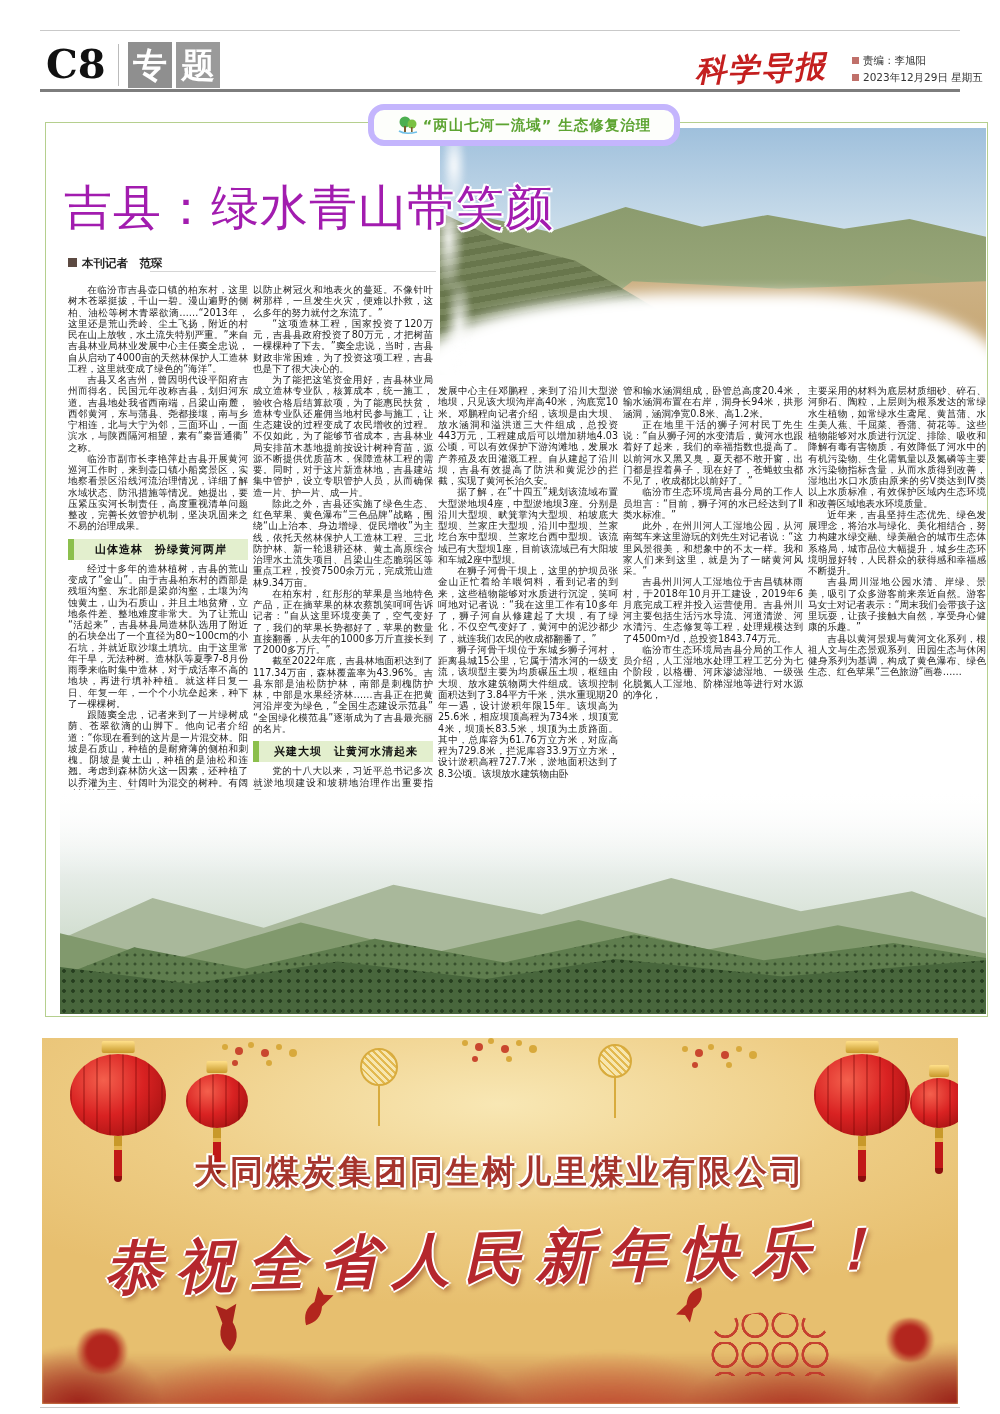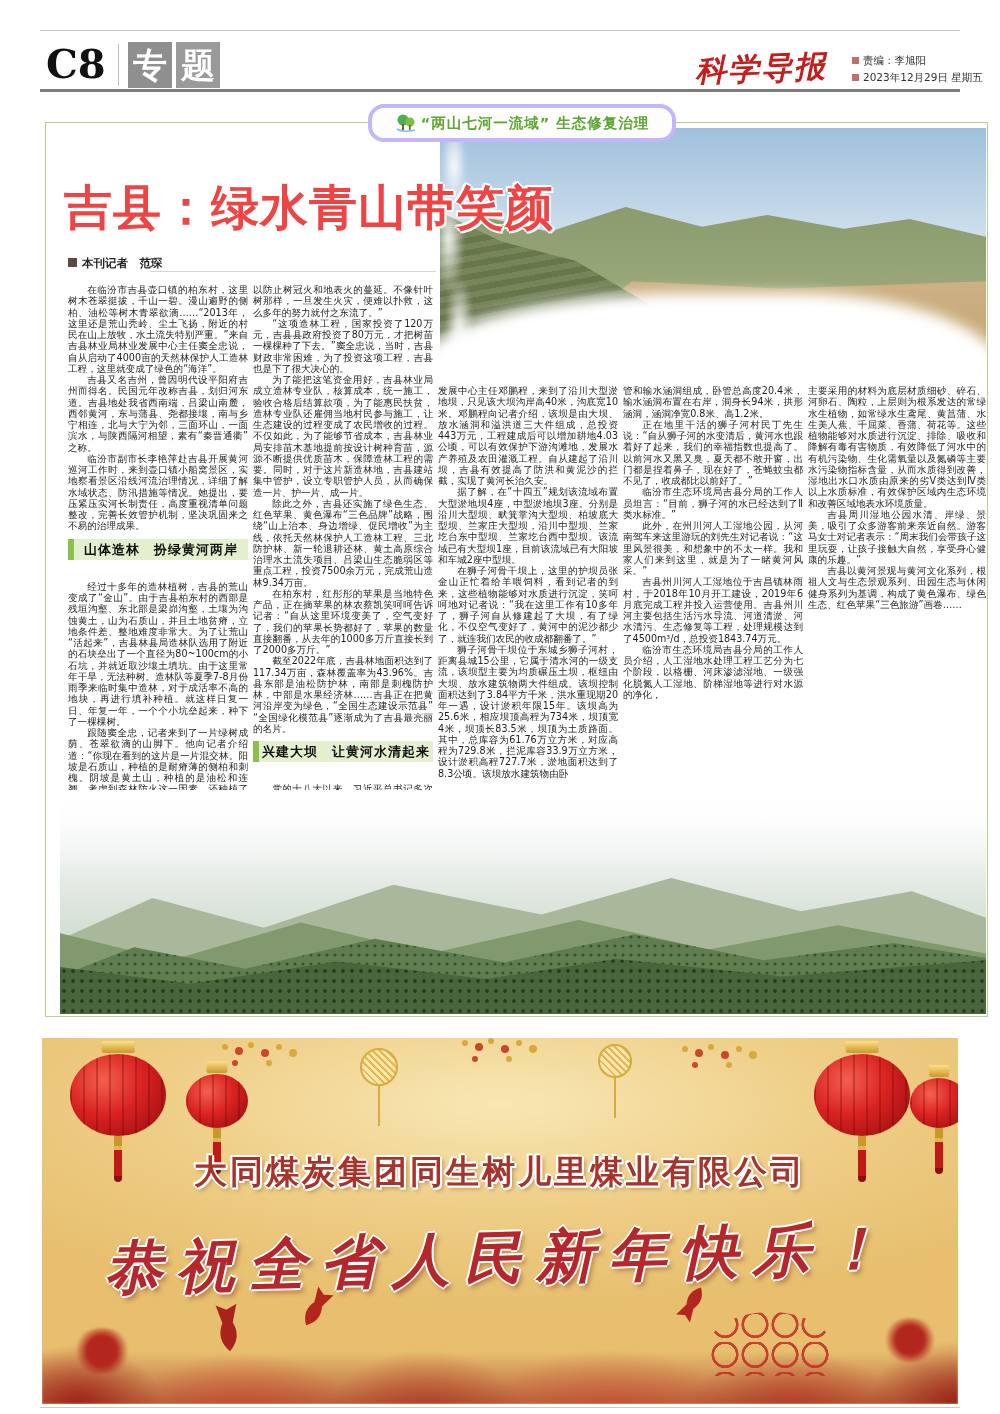--- a/index.html
+++ b/index.html
@@ -19,21 +19,21 @@
   .masthead{position:absolute;left:695px;top:48px;font-family:"DejaVu Serif","Liberation Serif",serif;
             font-weight:bold;font-style:italic;font-size:31px;color:#c41f1f;transform:rotate(-2deg);
             letter-spacing:2px;}
   .edbox{position:absolute;left:852px;top:52px;font-size:10.5px;color:#333;line-height:17px;}
   .edbox .row{white-space:nowrap;}
   .sq{display:inline-block;width:7px;height:7px;background:#c0706a;margin-right:4px;}
 
   
   .artbox{position:absolute;left:45px;top:122px;width:941px;height:893px;border:1px solid #b5cf8e;}
   .banner{position:absolute;left:368px;top:104px;width:300px;height:30px;background:#fdfefb;
-          border:4px solid #c4b5fd;border-radius:16px;z-index:6;display:flex;align-items:center;
+          border:6px solid #c4b5fd;border-radius:16px;z-index:6;display:flex;align-items:center;
           justify-content:center;color:#5da432;font-weight:bold;font-size:14.5px;letter-spacing:1px;}
   .banner svg{margin-right:4px;}
 
   
   .photo1{position:absolute;left:440px;top:128px;width:546px;height:247px;overflow:hidden;z-index:1;}
   .p1-sky{position:absolute;inset:0 0 55% 0;background:linear-gradient(180deg,#9fc0dc,#cfe0ec);}
   .p1-far{position:absolute;left:0;top:28%;width:100%;height:40%;background:linear-gradient(180deg,#8a9a6d,#9aa87a);
           clip-path:polygon(0 45%,8% 20%,20% 35%,34% 10%,48% 30%,60% 18%,74% 32%,86% 22%,100% 40%,100% 100%,0 100%);}
   .p1-cliff{position:absolute;left:0;top:34%;width:62%;height:66%;
             background:repeating-linear-gradient(170deg,#77855b 0 6px,#68764c 6px 12px);
@@ -43,39 +43,39 @@
   .p1-river{position:absolute;left:10%;top:62%;width:90%;height:38%;background:linear-gradient(180deg,#cdb184,#c3a36e);
             clip-path:polygon(28% 0,58% 8%,100% 0,100% 100%,8% 100%,18% 40%);}
   .p1-fadebot{position:absolute;left:-4%;bottom:-22%;width:108%;height:55%;background:#fff;
               border-radius:50% 40% 45% 55%/60% 70% 40% 50%;filter:blur(7px);}
   .p1-splash{position:absolute;left:-12px;top:0;width:52px;height:100%;
              background:radial-gradient(18px 60px at 50% 15%,rgba(255,255,255,.95),rgba(255,255,255,0) 70%),
                         radial-gradient(22px 80px at 40% 45%,rgba(255,255,255,.9),rgba(255,255,255,0) 70%),
                         radial-gradient(20px 70px at 60% 80%,rgba(255,255,255,.9),rgba(255,255,255,0) 70%);
              filter:blur(2px);}
 
-  .headline{position:absolute;left:64px;top:176px;z-index:3;font-size:48px;font-weight:700;color:#ef4444;
+  .headline{position:absolute;left:64px;top:176px;z-index:3;font-size:48px;font-weight:400;color:#a21caf;
             letter-spacing:1px;text-shadow:2px 0 0 #fff,-2px 0 0 #fff,0 2px 0 #fff,0 -2px 0 #fff,
             2px 2px 0 #fff,-2px -2px 0 #fff;text-align:center;}
   .byline{position:absolute;left:68px;top:256px;font-size:11.5px;font-weight:bold;color:#222;z-index:3;}
   .byline .sq{background:#5c4a42;width:9px;height:9px;margin-right:5px;}
   .byrule{position:absolute;left:150px;top:271px;width:286px;height:1px;background:#d5d5d5;z-index:2;}
 
   
   .col{position:absolute;overflow:hidden;font-size:9.6px;line-height:11.25px;color:#1c1c1c;
        text-align:justify;z-index:2;}
   .col p{margin:0;text-indent:2em;}
   .col p.cont{text-indent:0;}
   .c1{left:68px; top:284px;width:180px;height:506px;}
   .c2{left:253px;top:284px;width:180px;height:506px;}
   .c3{left:438px;top:385px;width:180px;height:406px;}
   .c4{left:623px;top:385px;width:180px;height:406px;}
   .c5{left:808px;top:385px;width:178px;height:406px;}
-  .subhead{display:block;background:#e3efce;border-left:6px solid #8cbf4d;margin:7px 0 21px 0;
-           padding:5px 0;text-align:center;font-weight:bold;font-size:13px;color:#111;
+  .subhead{display:block;background:#e3efce;border-left:6px solid #8cbf4d;margin:7px 0 3px 0;
+           padding:5px 0;text-align:center;font-weight:bold;font-size:11px;color:#111;
            letter-spacing:1px;text-indent:0;}
 
   
   .photo2{position:absolute;left:60px;top:790px;width:926px;height:224px;overflow:hidden;z-index:1;}
   .p2-sky{position:absolute;inset:0;background:linear-gradient(180deg,#ffffff 0,#e8eeea 35%,#cfdccd 70%);}
   .p2-r1{position:absolute;left:0;top:26%;width:100%;height:74%;background:#a9b89b;
          clip-path:polygon(0 55%,10% 30%,22% 48%,36% 22%,52% 40%,66% 18%,80% 38%,92% 26%,100% 42%,100% 100%,0 100%);}
   .p2-r2{position:absolute;left:0;top:40%;width:100%;height:60%;background:#81996d;
          clip-path:polygon(0 40%,12% 60%,26% 32%,40% 55%,56% 30%,70% 52%,84% 34%,100% 55%,100% 100%,0 100%);}
   .p2-r3{position:absolute;left:0;top:52%;width:100%;height:48%;background:#5f7d4e;
@@ -212,20 +212,21 @@
     <p class="cont">管和输水涵洞组成，卧管总高度20.4米，输水涵洞布置在右岸，洞身长94米，拱形涵洞，涵洞净宽0.8米、高1.2米。</p>
     <p>正在地里干活的狮子河村民丁先生说：“自从狮子河的水变清后，黄河水也跟着好了起来，我们的幸福指数也提高了。以前河水又黑又臭，夏天都不敢开窗，出门都是捏着鼻子，现在好了，苍蝇蚊虫都不见了，收成都比以前好了。”</p>
     <p>临汾市生态环境局吉县分局的工作人员坦言：“目前，狮子河的水已经达到了Ⅱ类水标准。”</p>
     <p>此外，在州川河人工湿地公园，从河南驾车来这里游玩的刘先生对记者说：“这里风景很美，和想象中的不太一样。我和家人们来到这里，就是为了一睹黄河风采。”</p>
     <p>吉县州川河人工湿地位于吉昌镇林雨村，于2018年10月开工建设，2019年6月底完成工程并投入运营使用。吉县州川河主要包括生活污水导流、河道清淤、河水清污、生态修复等工程，处理规模达到了4500m³/d，总投资1843.74万元。</p>
     <p>临汾市生态环境局吉县分局的工作人员介绍，人工湿地水处理工程工艺分为七个阶段，以格栅、河床渗滤湿地、一级强化脱氮人工湿地、阶梯湿地等进行对水源的净化，</p>
   </div>
 
   <div class="col c5">
     <p class="cont">主要采用的材料为底层材质细砂、碎石、河卵石、陶粒，上层则为根系发达的常绿水生植物，如常绿水生鸢尾、黄菖蒲、水生美人蕉、千屈菜、香蒲、荷花等。这些植物能够对水质进行沉淀、排除、吸收和降解有毒有害物质，有效降低了河水中的有机污染物、生化需氧量以及氮磷等主要水污染物指标含量，从而水质得到改善，湿地出水口水质由原来的劣Ⅴ类达到Ⅳ类以上水质标准，有效保护区域内生态环境和改善区域地表水环境质量。</p>
+    <p>近年来，吉县坚持生态优先、绿色发展理念，将治水与绿化、美化相结合，努力构建水绿交融、绿美融合的城市生态体系格局，城市品位大幅提升，城乡生态环境明显好转，人民群众的获得感和幸福感不断提升。</p>
     <p>吉县周川湿地公园水清、岸绿、景美，吸引了众多游客前来亲近自然。游客马女士对记者表示：“周末我们会带孩子这里玩耍，让孩子接触大自然，享受身心健康的乐趣。”</p>
     <p>吉县以黄河景观与黄河文化系列，根祖人文与生态景观系列、田园生态与休闲健身系列为基调，构成了黄色瀑布、绿色生态、红色苹果“三色旅游”画卷……</p>
   </div>
 
   <div class="photo2">
     <div class="p2-sky"></div>
     <div class="p2-r1"></div>
     <div class="p2-r2"></div>
     <div class="p2-r3"></div>
     <div class="p2-r4"></div>

